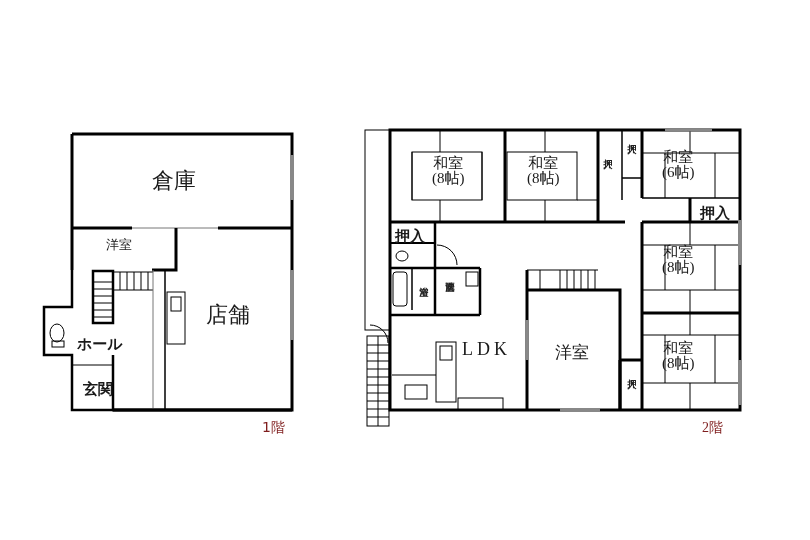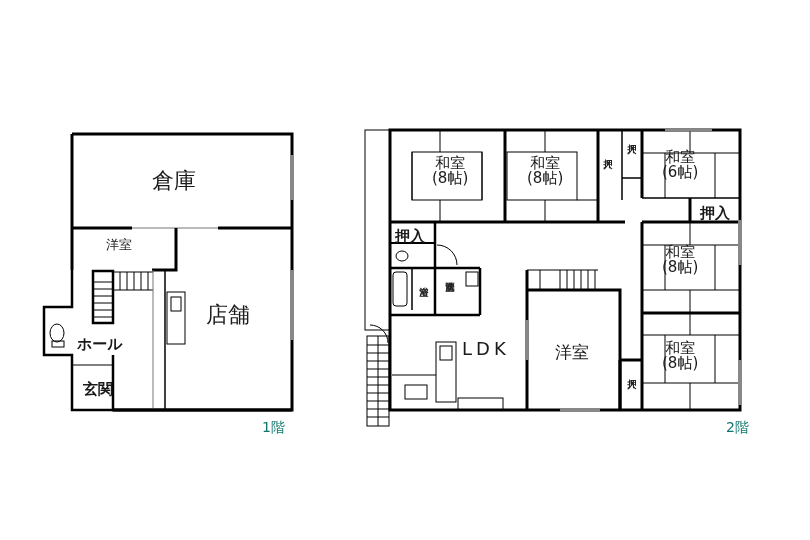--- a/index.html
+++ b/index.html
@@ -6,21 +6,21 @@
   body { width:810px; height:540px; position:relative; overflow:hidden;
          font-family:"DejaVu Sans", sans-serif; color:#222; }
   .plan { position:absolute; }
   svg { position:absolute; left:0; top:0; }
   .lbl { position:absolute; white-space:nowrap; color:#1a1a1a; line-height:1; text-align:center; }
   .big { font-size:22px; }
   .mid { font-size:15px; }
   .sm  { font-size:13px; }
   .xs  { font-size:15px; font-weight:bold; }
   .vert { writing-mode: vertical-rl; font-size:9px; font-weight:bold; letter-spacing:0; }
-  .floor-label { position:absolute; font-size:14px; color:#0f766e; }
+  .floor-label { position:absolute; font-size:14px; color:#7f1d1d; }
 </style>
 </head>
 <body>
 
 <div class="plan" style="left:0;top:0;width:810px;height:476px;">
   <svg width="810" height="540">
     <g stroke="#000" fill="none">
 
       <path d="M72 134 H292 V410 H112" stroke-width="3"></path>
       <path d="M72 134 V228" stroke-width="3"></path>
@@ -69,21 +69,21 @@
   </svg>
 
   <div class="lbl big" style="left:152px;top:170px;">倉庫</div>
   <div class="lbl sm" style="left:106px;top:238px;">洋室</div>
   <div class="lbl big" style="left:206px;top:304px;">店舗</div>
   <div class="lbl xs" style="left:77px;top:337px;">ホール</div>
   <div class="lbl xs" style="left:83px;top:382px;">玄関</div>
   <div class="floor-label" style="left:262px;top:419px;">1階</div>
 </div>
 
-<div class="plan" style="left:0;top:0;width:810px;height:540px;">
+<div class="plan" style="left:0;top:0;width:810px;height:540px;font-family:Liberation Serif, serif;">
   <svg width="810" height="540">
     <g stroke="#000" fill="none">
 
       <rect x="365" y="130" width="25" height="200" stroke-width="1"></rect>
 
       <rect x="367" y="336" width="22" height="90" stroke-width="1"></rect>
       <g stroke-width="1">
         <line x1="367" y1="345" x2="389" y2="345"></line>
           <line x1="367" y1="353" x2="389" y2="353"></line>
         <line x1="367" y1="361" x2="389" y2="361"></line>
@@ -218,14 +218,14 @@
 
   <div class="vert" style="position:absolute;left:417px;top:280px;">浴室</div>
   <div class="vert" style="position:absolute;left:443px;top:275px;">洗面室</div>
 
   <div class="lbl xs" style="left:395px;top:229px;">押入</div>
   <div class="vert" style="position:absolute;left:601px;top:152px;">押入</div>
   <div class="vert" style="position:absolute;left:625px;top:137px;">押入</div>
   <div class="lbl xs" style="left:700px;top:206px;">押入</div>
   <div class="vert" style="position:absolute;left:625px;top:372px;">押入</div>
 
-  <div class="floor-label" style="left:726px;top:419px;">2階</div>
+  <div class="floor-label" style="left:702px;top:419px;">2階</div>
 </div>
 
 </body></html>

